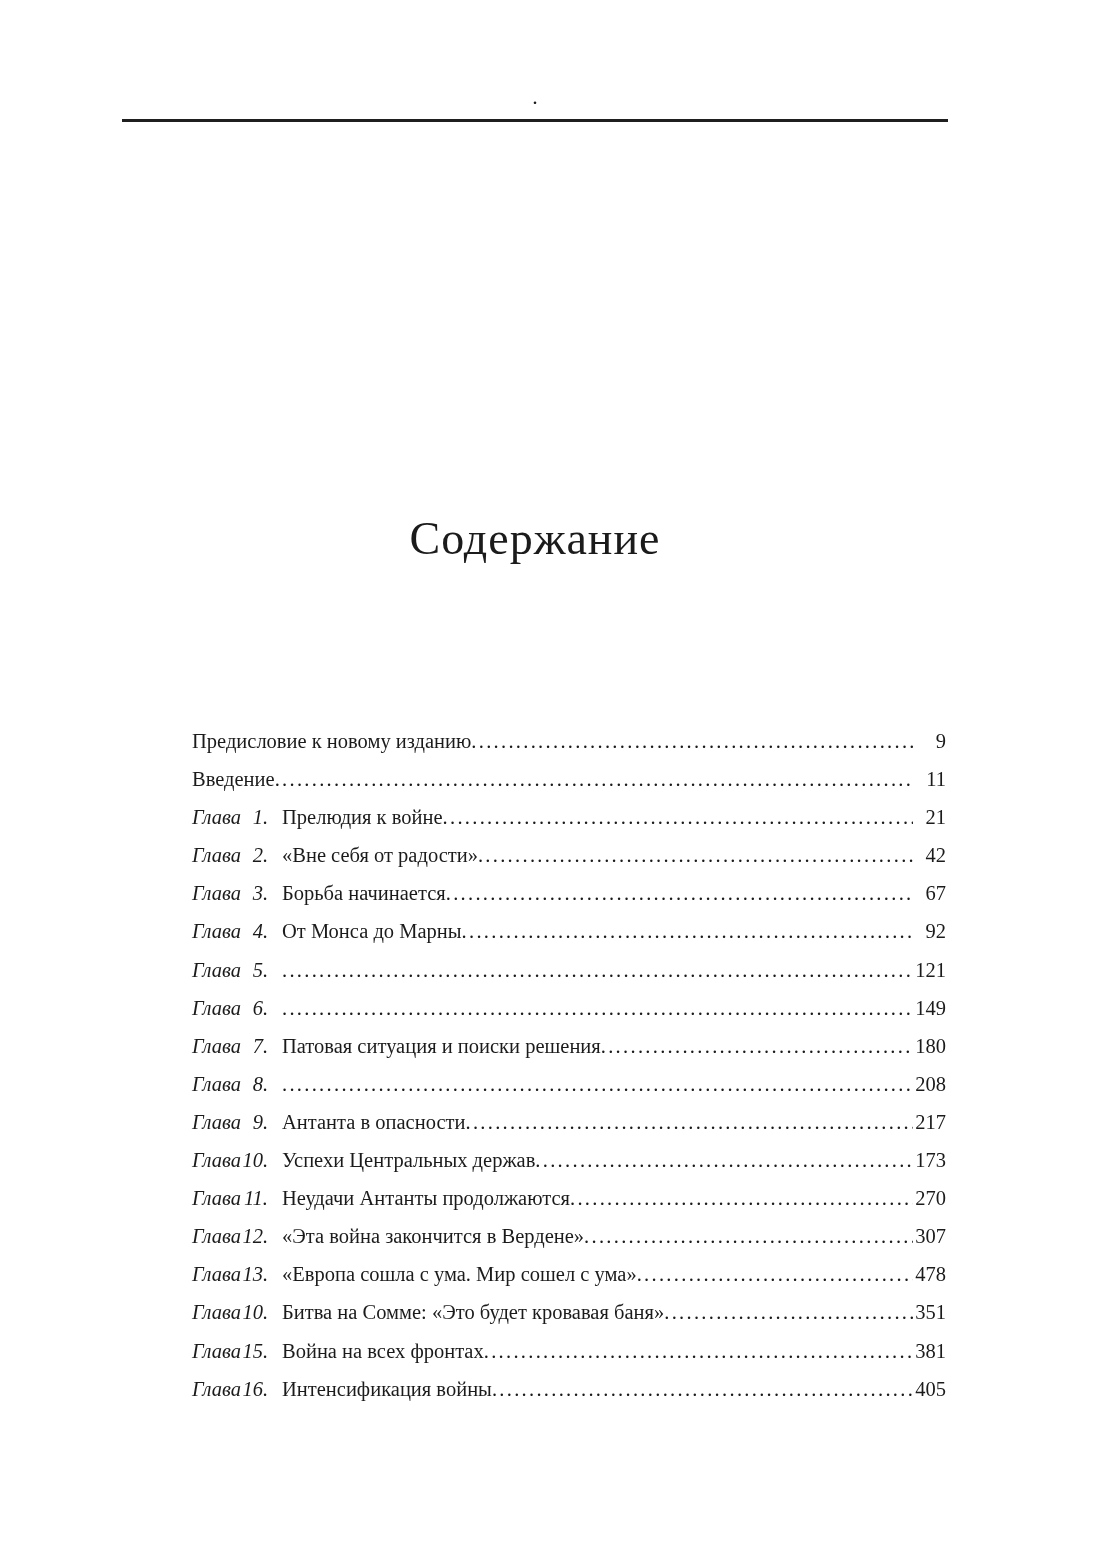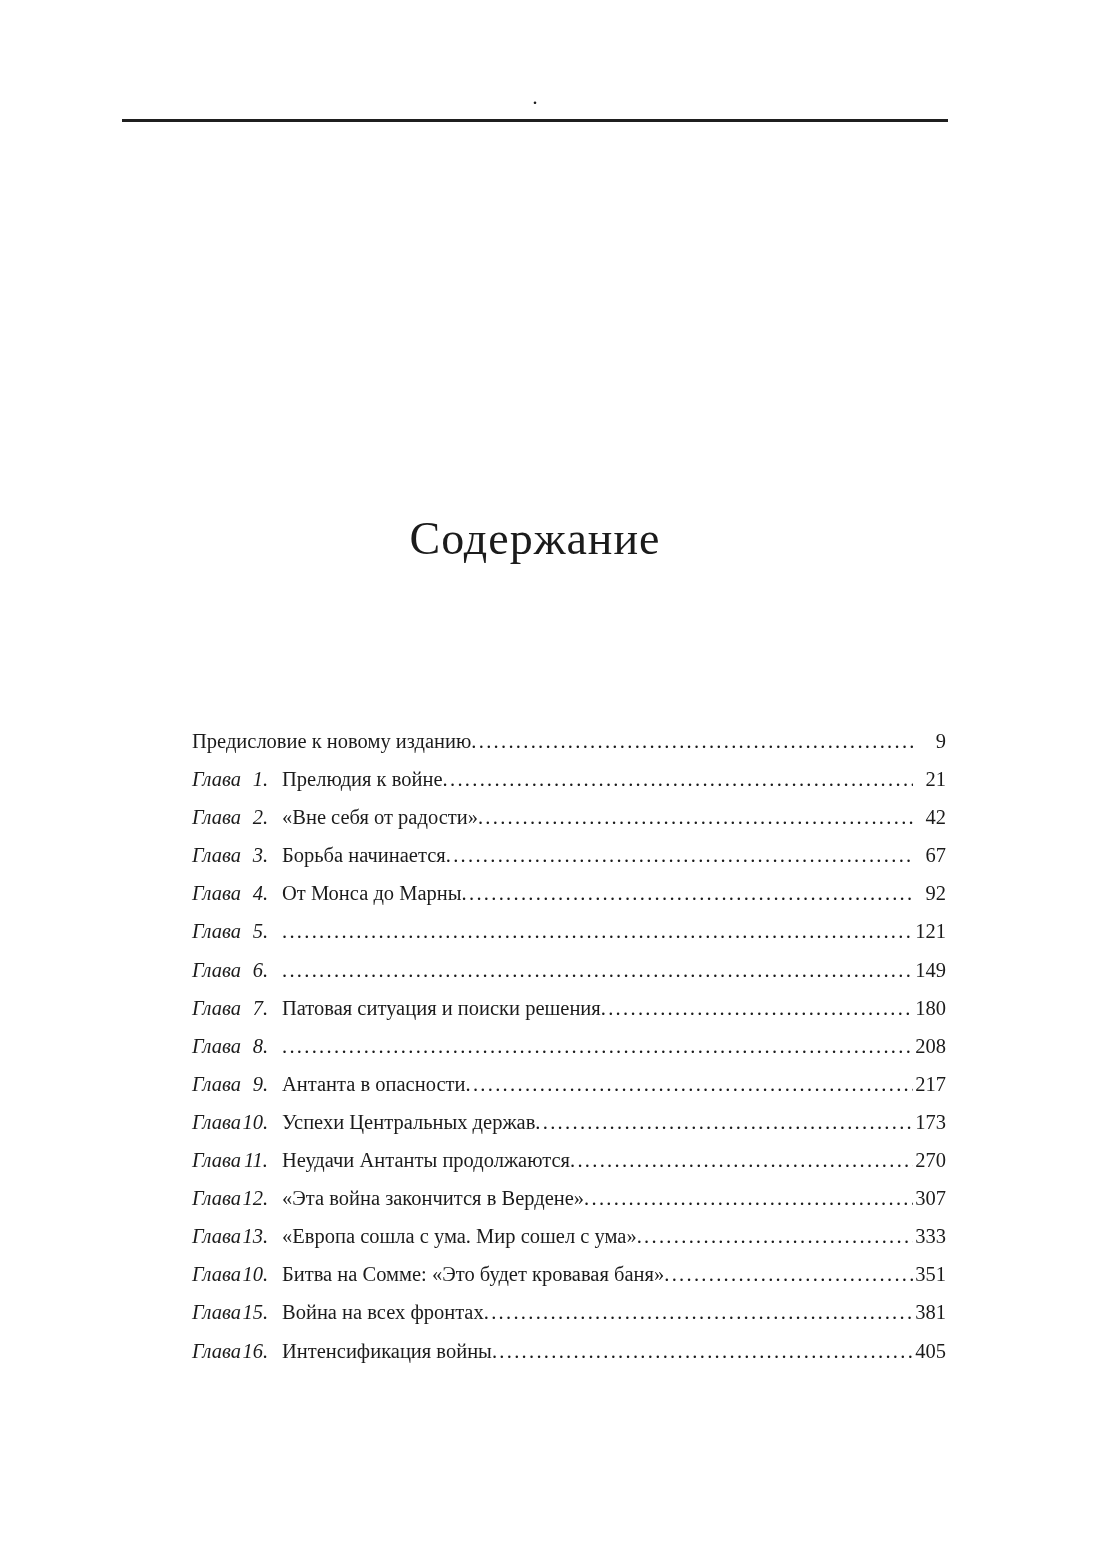--- a/index.html
+++ b/index.html
@@ -97,20 +97,26 @@
   <div class="rule"></div>
   <h1 class="title">Содержание</h1>
   <div class="toc" id="toc">
   <div class="row no-chap">
 
     <span class="entry-title">Предисловие к новому изданию</span>
     <span class="leader"></span>
     <span class="page-num">9</span>
   </div>
 
+  <div class="row no-chap">
+
+    <span class="entry-title">Введение</span>
+    <span class="leader"></span>
+    <span class="page-num">11</span>
+  </div>
 
   <div class="row">
     <span class="chap">
       <span class="chap-label">Глава</span>
       <span class="chap-num">1.</span>
     </span>
     <span class="entry-title">Прелюдия к войне</span>
     <span class="leader"></span>
     <span class="page-num">21</span>
   </div>
@@ -222,21 +228,21 @@
     <span class="page-num">307</span>
   </div>
 
   <div class="row">
     <span class="chap">
       <span class="chap-label">Глава</span>
       <span class="chap-num">13.</span>
     </span>
     <span class="entry-title">«Европа сошла с ума. Мир сошел с ума»</span>
     <span class="leader"></span>
-    <span class="page-num">333</span>
+    <span class="page-num">478</span>
   </div>
 
   <div class="row">
     <span class="chap">
       <span class="chap-label">Глава</span>
       <span class="chap-num">10.</span>
     </span>
     <span class="entry-title">Битва на Сомме: «Это будет кровавая баня»</span>
     <span class="leader"></span>
     <span class="page-num">351</span>

